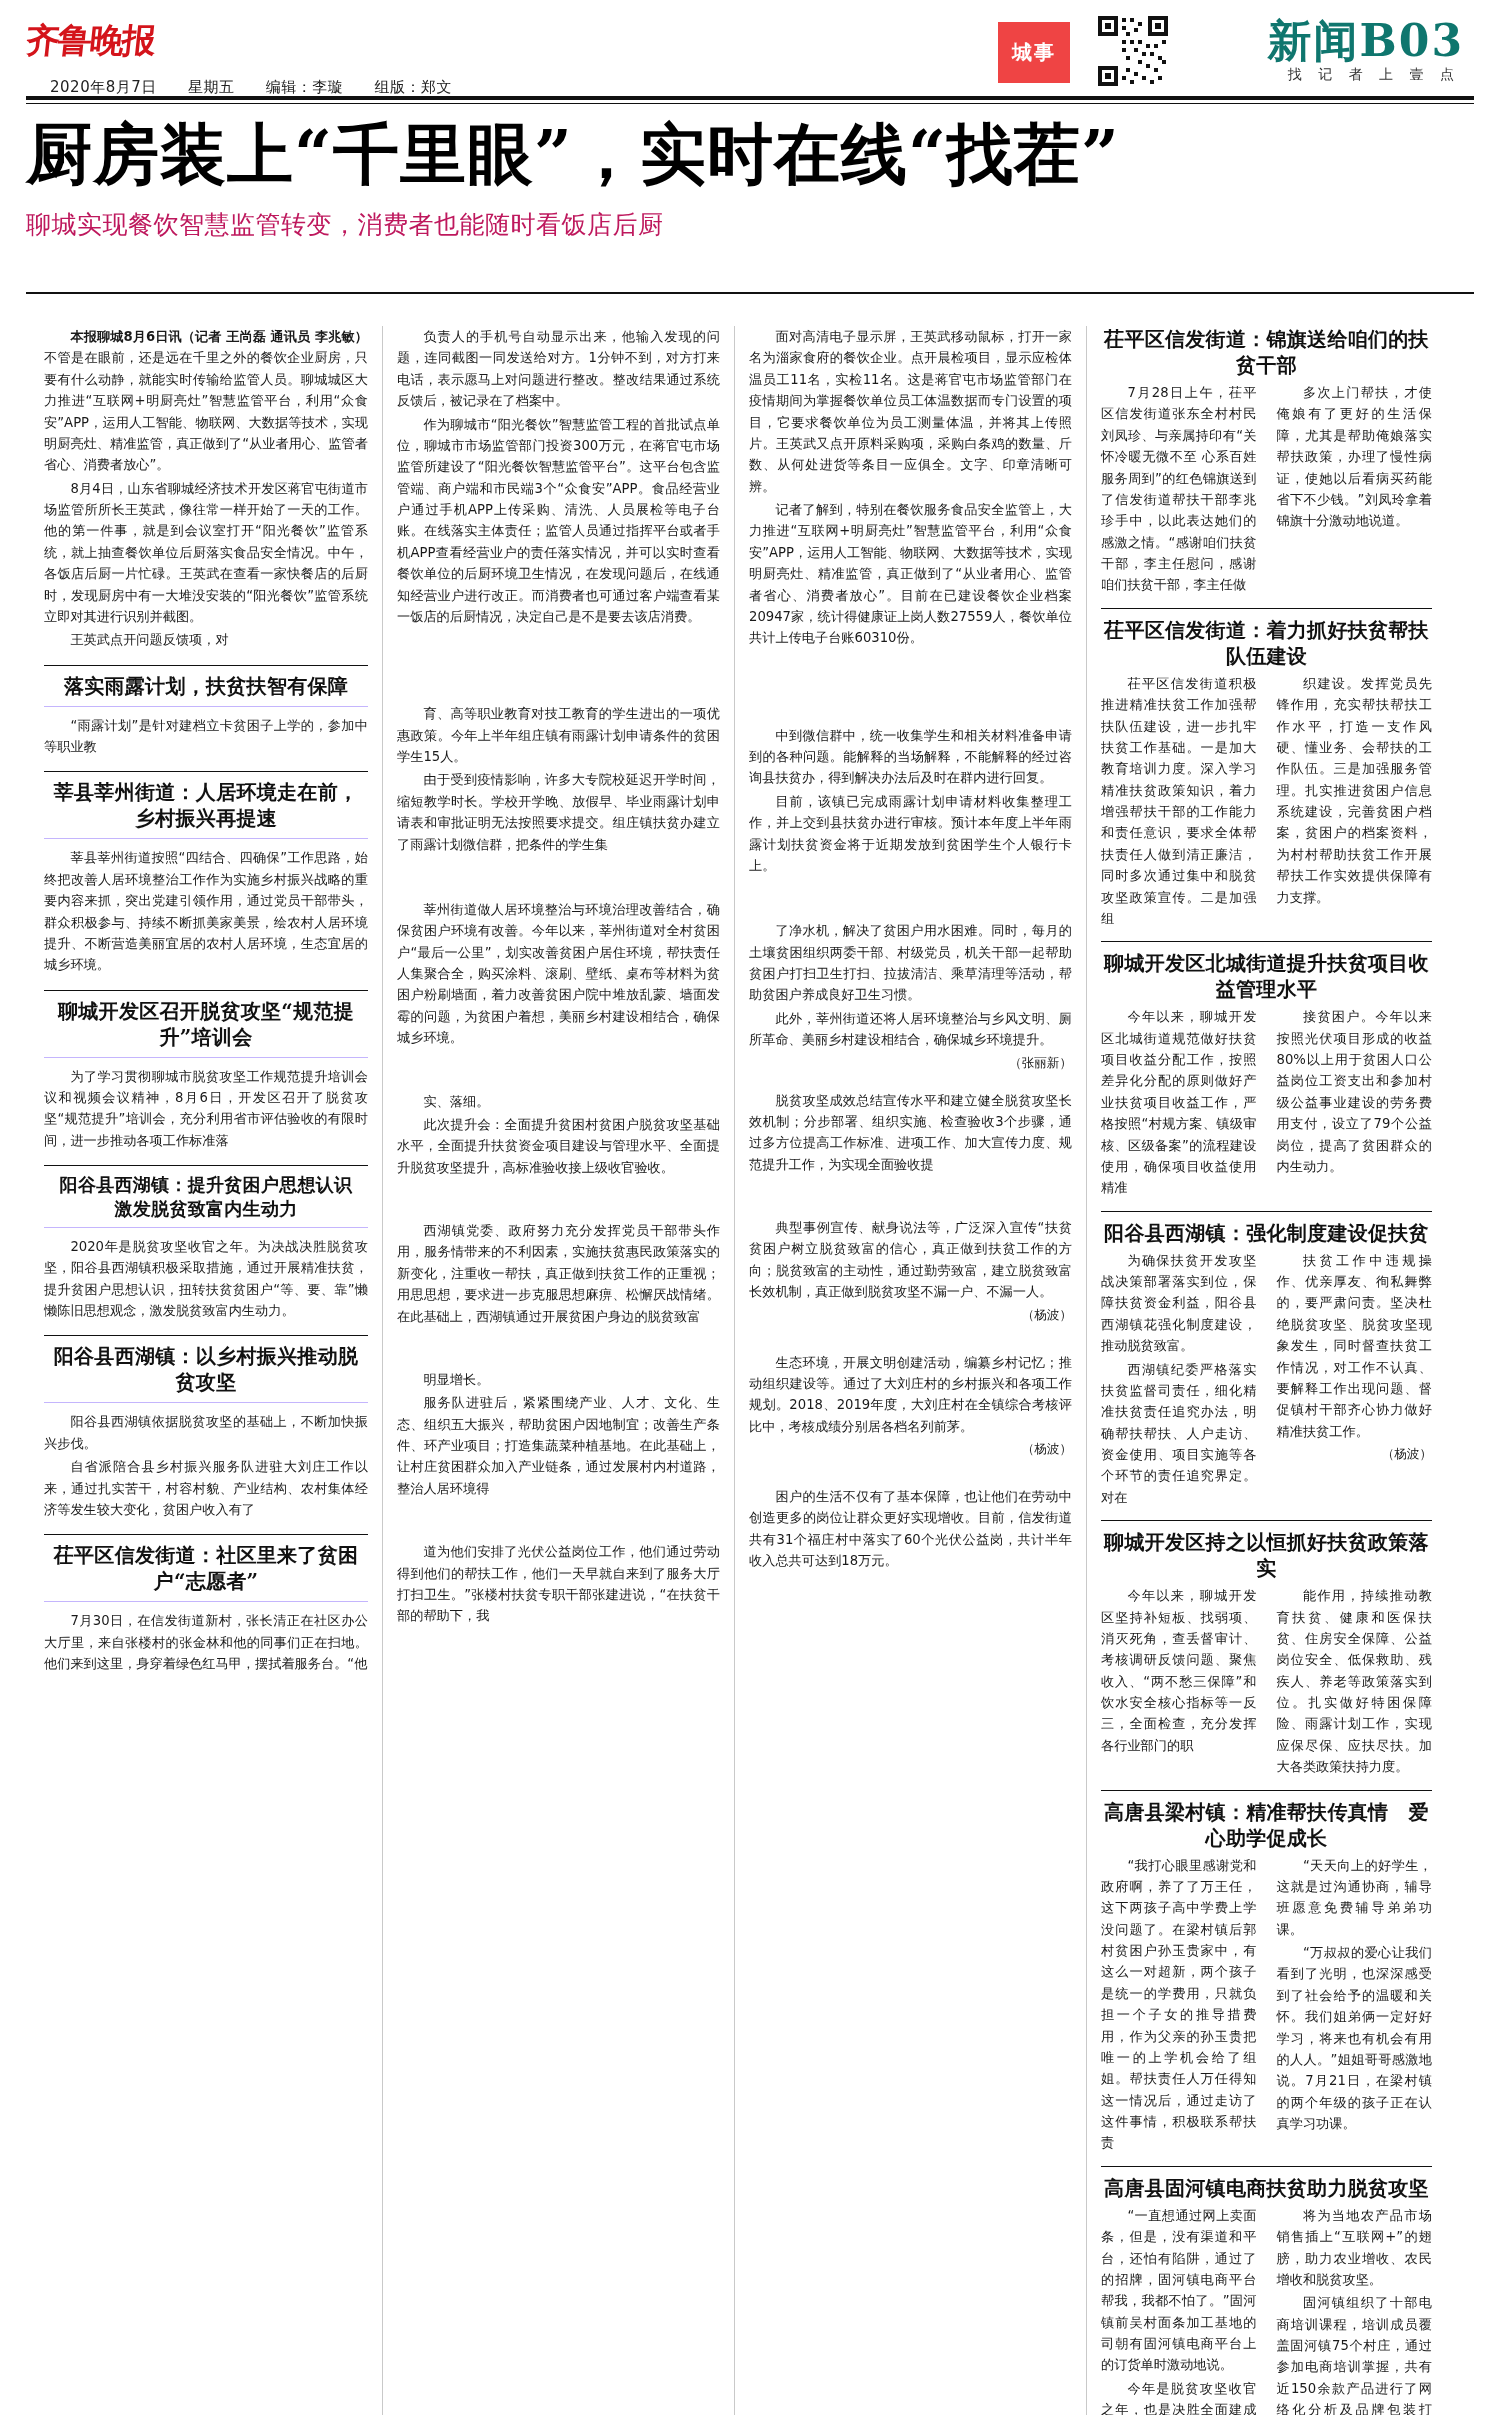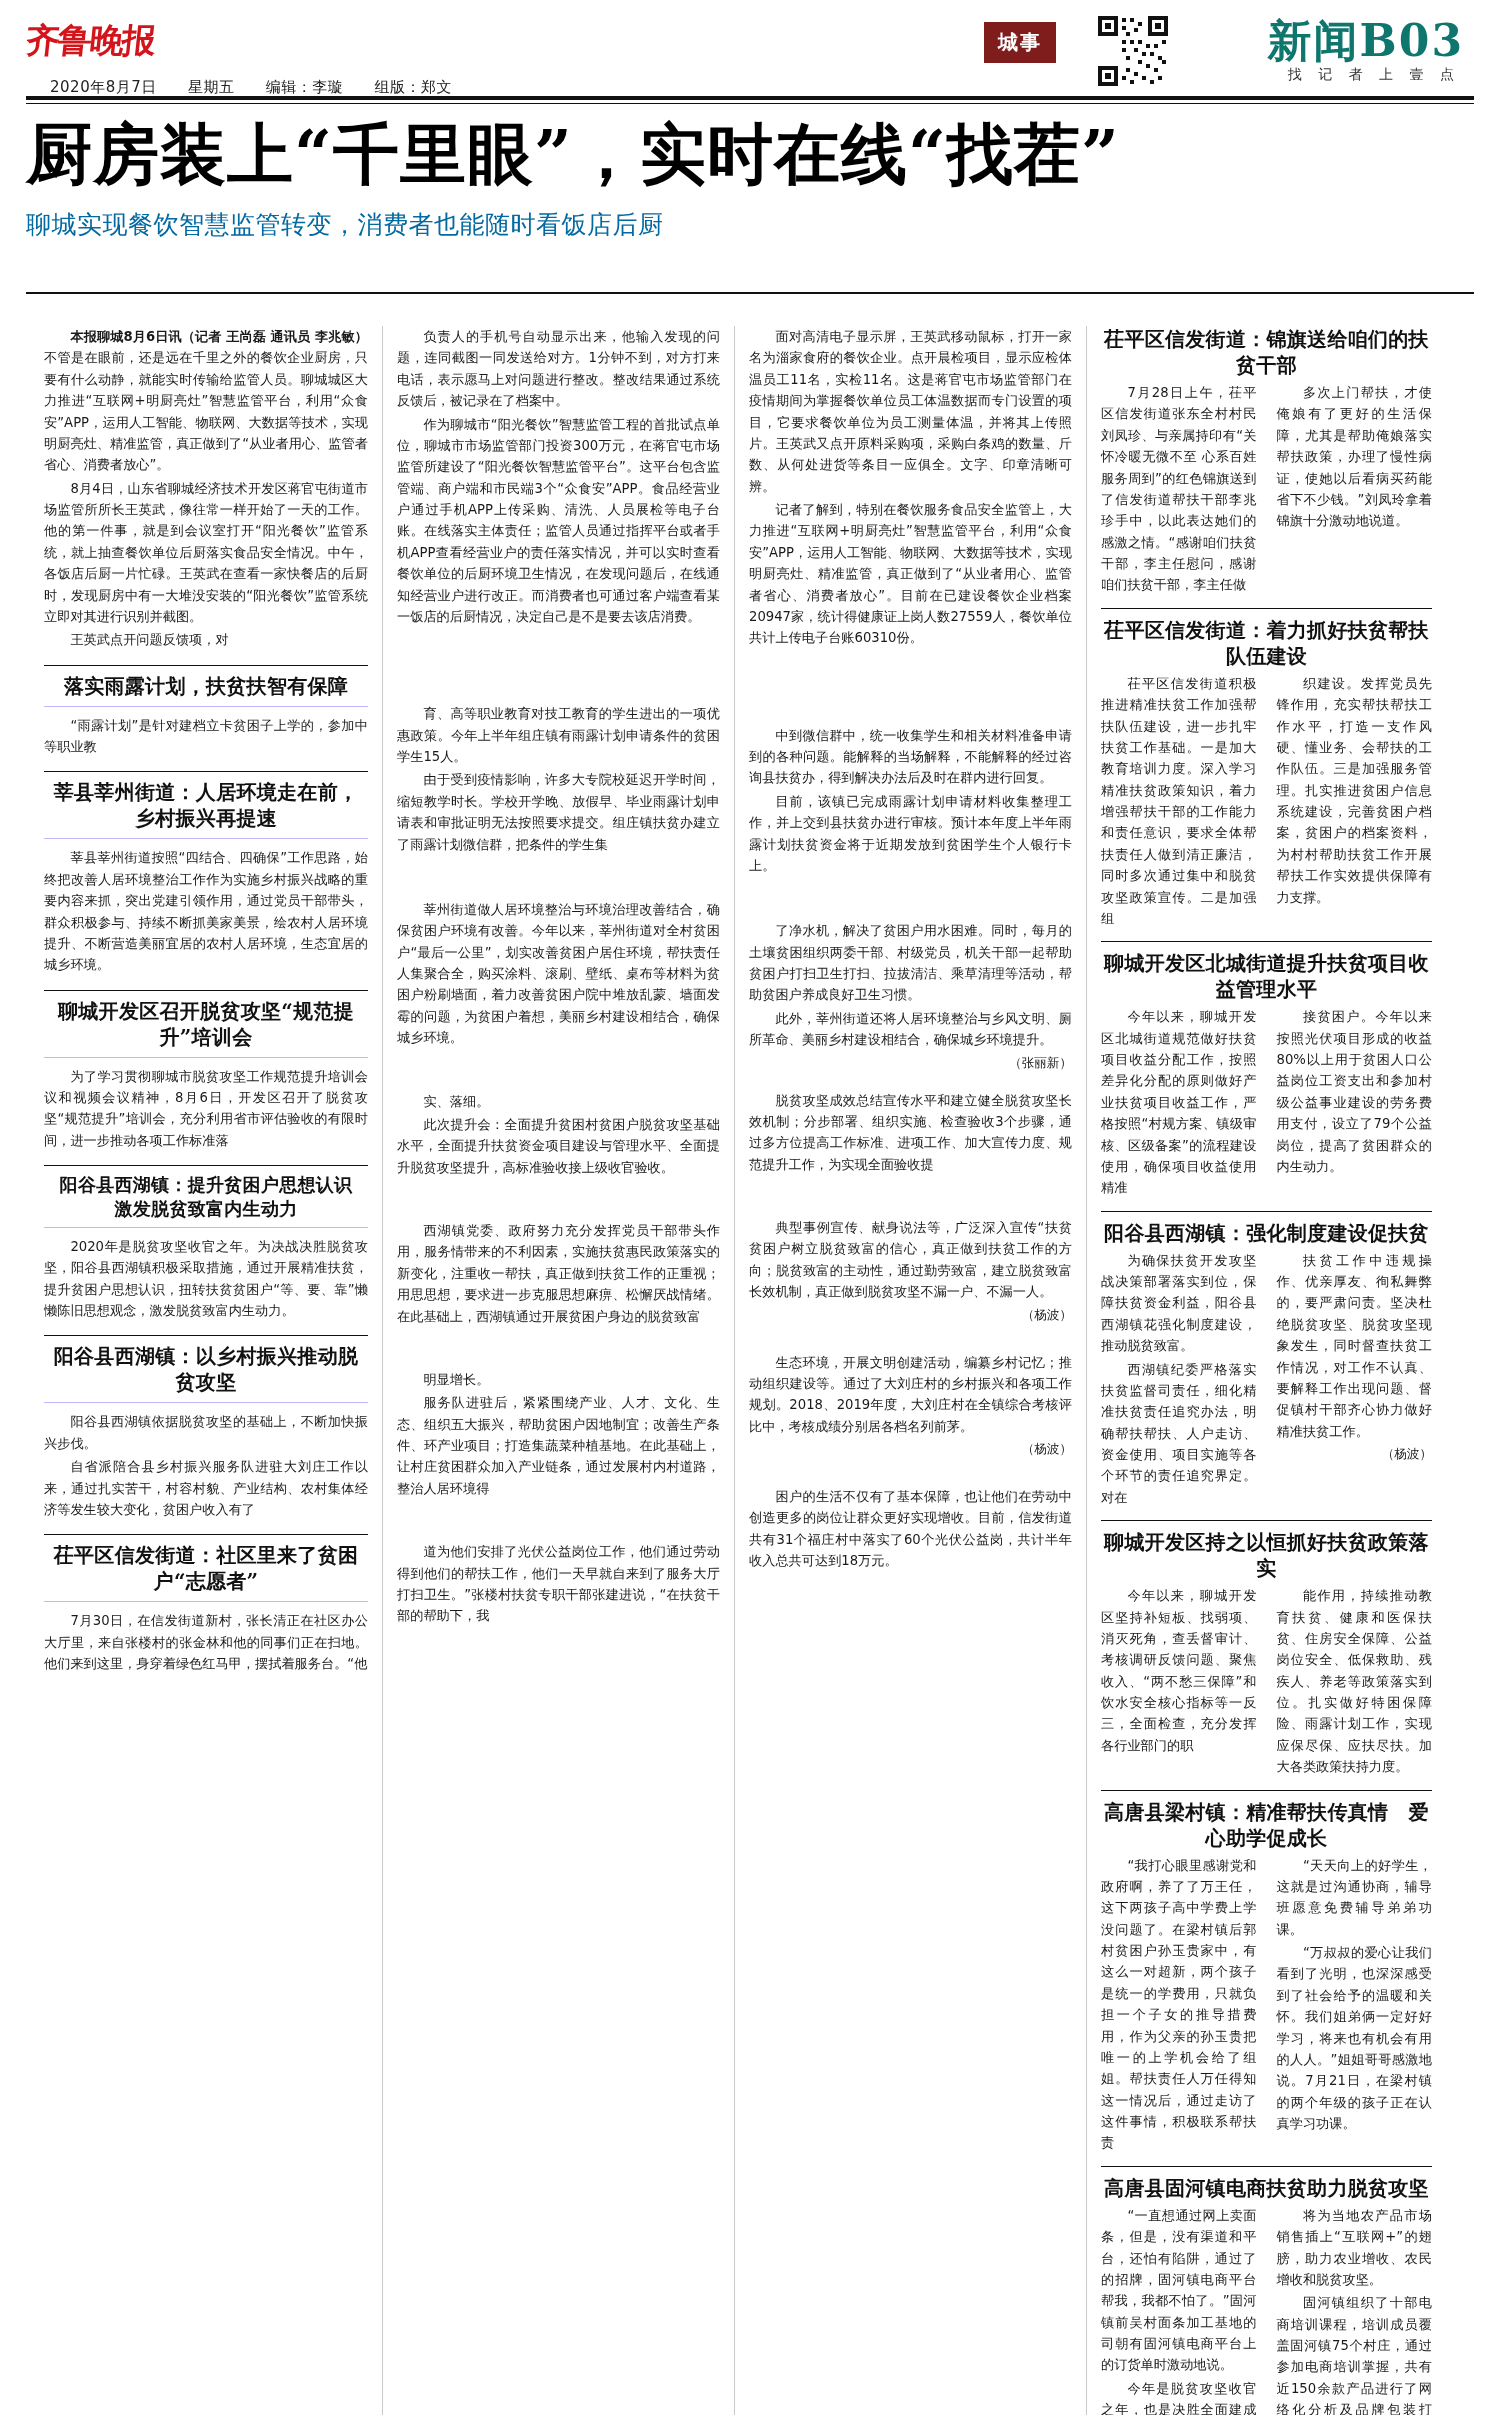--- a/index.html
+++ b/index.html
@@ -21,23 +21,23 @@
     font-weight:bold; font-size:34px; letter-spacing:-2px;
     color:#d4141b; transform:skewX(-6deg);
   }
   .dateline {
     position:absolute; left:26px; top:78px;
     font-size:15px; color:#222; letter-spacing:0.5px;margin-left:24px;
   }
   .dateline span { margin-right:26px; }
 
   .badge-city {
-    position:absolute; right:444px; top:22px;
-    background:#7f1d1d; color:#fff; font-size:20px; font-weight:bold;
-    padding:7px 14px; letter-spacing:2px;
+    position:absolute; right:430px; top:22px;
+    background:#ef4444; color:#fff; font-size:20px; font-weight:bold;
+    padding:17px 14px; letter-spacing:2px;
   }
   .qr { position:absolute; right:330px; top:14px; width:74px; height:74px; }
   .qr svg { display:block; }
   .section-title {
     position:absolute; right:36px; top:12px;
     font-family:"DejaVu Serif","Liberation Serif",serif;
     font-weight:bold; font-size:44px; color:#0f766e; letter-spacing:2px;
   }
   .section-sub {
     position:absolute; right:40px; top:66px;
@@ -48,21 +48,21 @@
   .rule-thin  { position:absolute; left:26px; right:26px; top:103px; height:1px; background:#111; }
 
   
   .headline-wrap { position:absolute; left:26px; right:26px; top:118px; }
   .headline {
     font-family:"DejaVu Serif","Liberation Serif",serif;
     font-weight:bold; font-size:66px; line-height:1.12; letter-spacing:1px;
     color:#000000; white-space:nowrap;
   }
   .subhead {
-    margin-top:16px; font-size:25px; letter-spacing:0.5px; color:#0369a1;
+    margin-top:16px; font-size:25px; letter-spacing:0.5px; color:#be185d;
     font-family:Liberation Sans, sans-serif;
   }
   .rule-head { position:absolute; left:26px; right:26px; top:292px; height:2px; background:#111; }
 
   
   .columns {
     position:absolute; left:30px; top:306px; width:1448px; height:2090px;
     display:flex; gap:0;margin-top:20px;
   }
   .col { width:352px; padding:0 14px; box-sizing:border-box; position:relative; }

